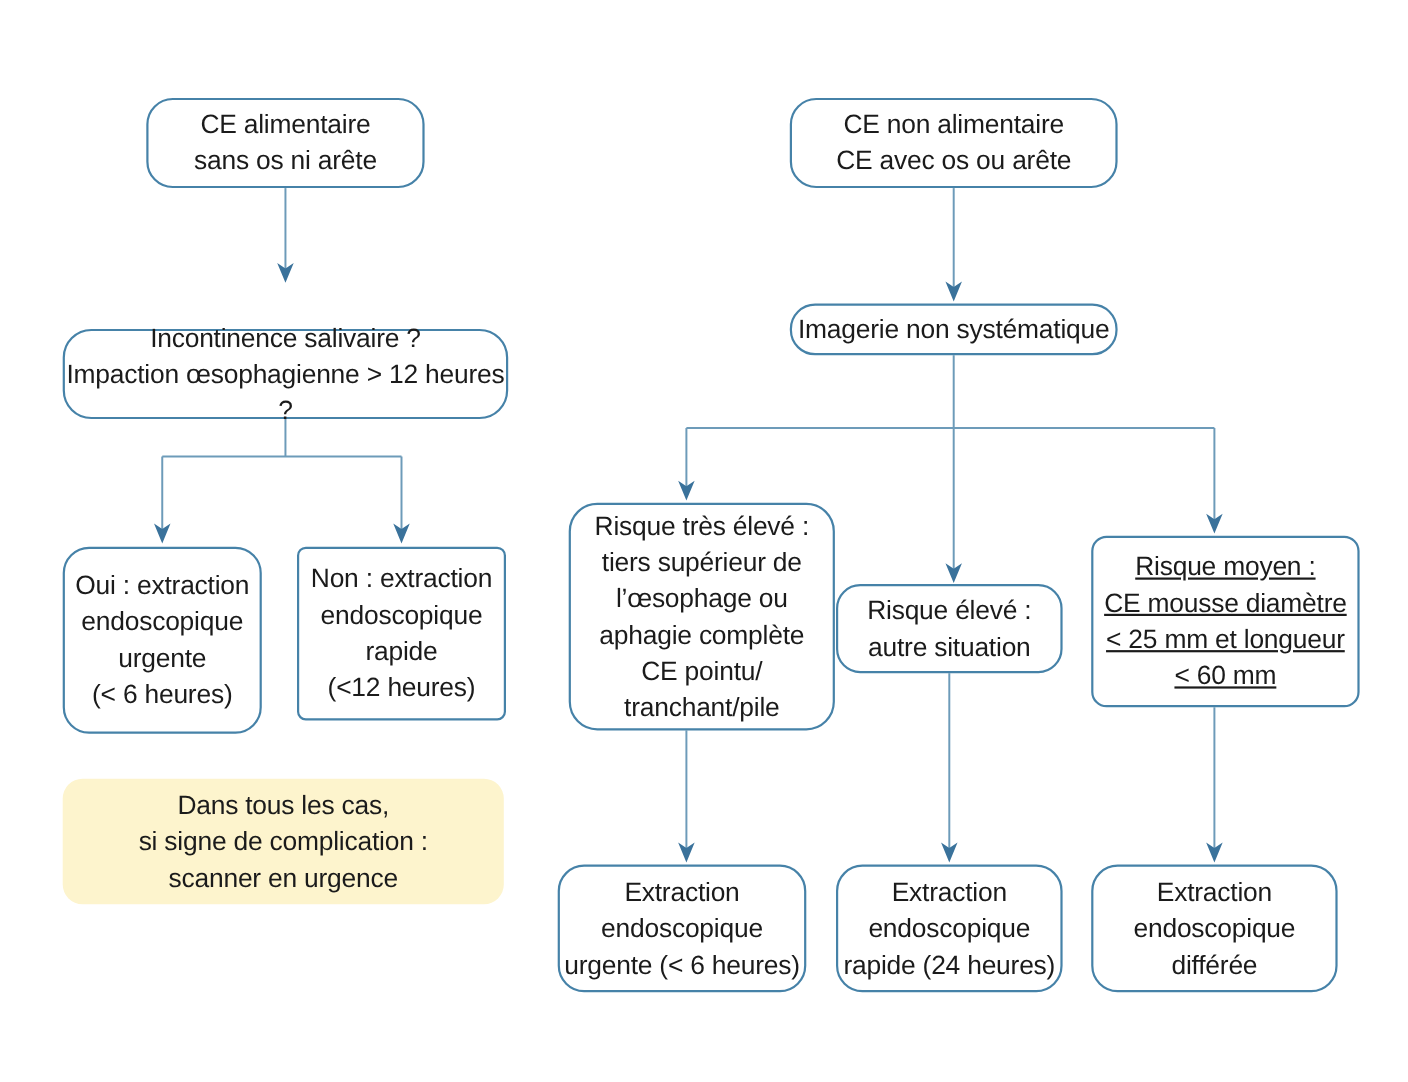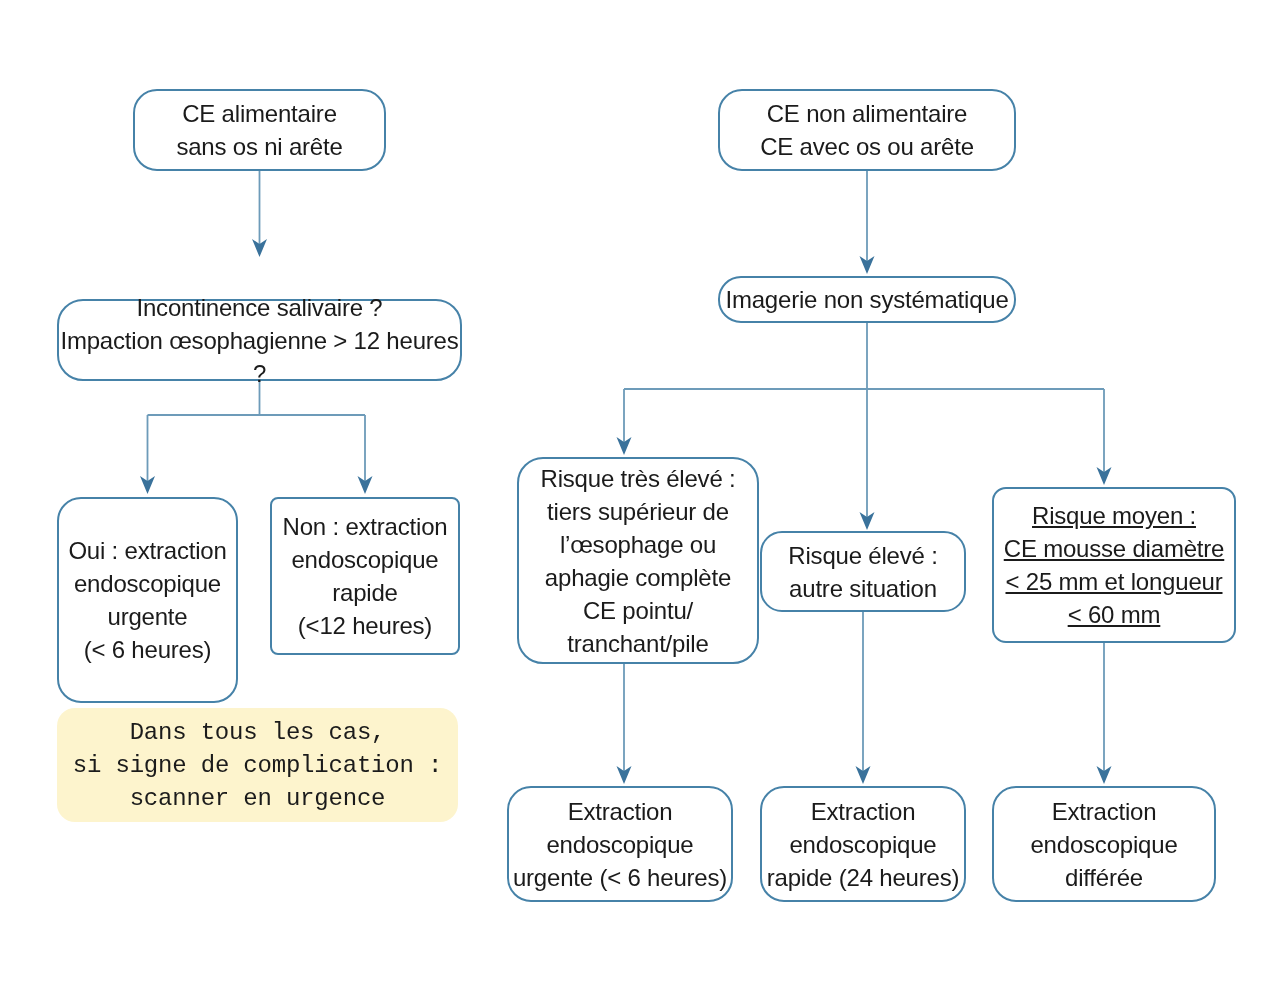--- a/index.html
+++ b/index.html
@@ -78,35 +78,35 @@
 <div class="node" style="left:133px;top:89px;width:253px;height:82px;border-radius:24px;">
   <span class="node-text">CE alimentaire
 sans os ni arête</span>
 </div>
 
 <div class="node" style="left:57px;top:259px;width:405px;height:82px;border-radius:26px;margin-top:40px;">
   <span class="node-text">Incontinence salivaire ?
 Impaction œsophagienne &gt; 12 heures ?</span>
 </div>
 
-<div class="node" style="left:57px;top:497px;width:181px;height:206px;border-radius:24px;">
+<div class="node" style="left:57px;top:497px;width:181px;height:170px;border-radius:24px;">
   <span class="node-text">Oui : extraction
 endoscopique
 urgente
 (&lt; 6 heures)</span>
 </div>
 
 <div class="node" style="left:270px;top:497px;width:190px;height:158px;border-radius:8px;">
   <span class="node-text">Non : extraction
 endoscopique
 rapide
 (&lt;12 heures)</span>
 </div>
 
-<div class="node note" style="left:57px;top:708px;width:401px;height:114px;border-radius:18px;font-family:Liberation Mono, monospace;">
+<div class="node note" style="left:57px;top:708px;width:401px;height:114px;border-radius:18px;">
   <span class="node-text">Dans tous les cas,
 si signe de complication :
 scanner en urgence</span>
 </div>
 
 <div class="node" style="left:718px;top:89px;width:298px;height:82px;border-radius:24px;">
   <span class="node-text">CE non alimentaire
 CE avec os ou arête</span>
 </div>
 

